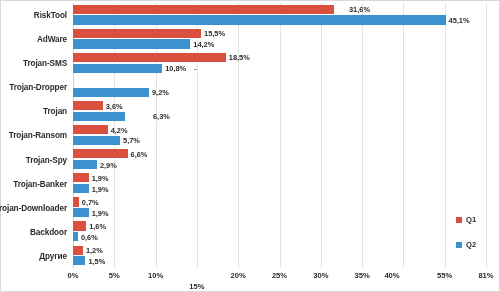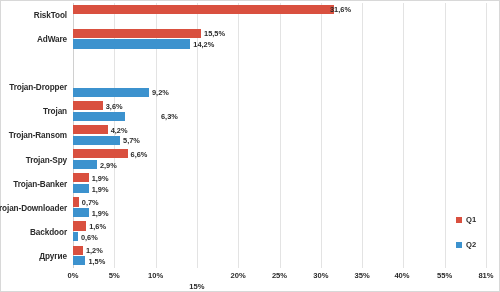--- a/index.html
+++ b/index.html
@@ -137,50 +137,66 @@
       <div class="gridline" style="left: 206.5px;"></div>
       <div class="gridline" style="left: 247.8px;"></div>
       <div class="gridline" style="left: 289.1px;"></div>
       <div class="gridline" style="left: 330.4px;"></div>
       <div class="gridline" style="left: 371.7px;"></div>
       <div class="gridline" style="left: 413px;"></div>
       <div class="cat-row" style="top: 0px; height: 24.0909px;">
         <div class="cat-label">RiskTool</div>
         <div class="bar-wrap q1" style="width: 261.016px;">
           <div class="bar q1" style="background: rgb(217, 80, 63); width: 100%;"></div>
-          <div class="bar-value" style="left: 254px;">31,6%</div>
+          <div class="bar-value" style="left: 273px;">31,6%</div>
+        </div>
+        <div class="bar-wrap q2" style="width: 372.526px;">
+          <div class="bar q2" style="background: rgb(60, 146, 206); width: 100%;"></div>
+          <div class="bar-value" style="left: 372.526px;">45,1%</div>
         </div>
       </div>
       <div class="cat-row" style="top: 24.0909px; height: 24.0909px;">
         <div class="cat-label">AdWare</div>
         <div class="bar-wrap q1" style="width: 128.03px;">
           <div class="bar q1" style="background: rgb(217, 80, 63); width: 100%;"></div>
           <div class="bar-value" style="left: 128.03px;">15,5%</div>
         </div>
         <div class="bar-wrap q2" style="width: 117.292px;">
           <div class="bar q2" style="background: rgb(60, 146, 206); width: 100%;"></div>
           <div class="bar-value" style="left: 117.292px;">14,2%</div>
         </div>
       </div>
+      <div class="cat-row" style="top: 48.1818px; height: 24.0909px;">
+        <div class="cat-label">Trojan-SMS</div>
+        <div class="bar-wrap q1" style="width: 152.81px;">
+          <div class="bar q1" style="background: rgb(217, 80, 63); width: 100%;"></div>
+          <div class="bar-value" style="left: 152.81px;">18,5%</div>
+        </div>
+        <div class="bar-wrap q2" style="width: 89.208px;">
+          <div class="bar q2" style="background: rgb(60, 146, 206); width: 100%;"></div>
+          <div class="bar-value" style="left: 89.208px;">10,8%</div>
+        </div>
+        <div class="stray-dash" style="left: 121.208px; top: 17px;">-</div>
+      </div>
       <div class="cat-row" style="top: 72.2727px; height: 24.0909px;">
         <div class="cat-label">Trojan-Dropper</div>
         <div class="bar-wrap q2" style="width: 75.992px;">
           <div class="bar q2" style="background: rgb(60, 146, 206); width: 100%;"></div>
           <div class="bar-value" style="left: 75.992px;">9,2%</div>
         </div>
       </div>
       <div class="cat-row" style="top: 96.3636px; height: 24.0909px;">
         <div class="cat-label">Trojan</div>
         <div class="bar-wrap q1" style="width: 29.736px;">
           <div class="bar q1" style="background: rgb(217, 80, 63); width: 100%;"></div>
           <div class="bar-value" style="left: 29.736px;">3,6%</div>
         </div>
         <div class="bar-wrap q2" style="width: 52.038px;">
           <div class="bar q2" style="background: rgb(60, 146, 206); width: 100%;"></div>
-          <div class="bar-value" style="left: 64px; padding-left: 24px;">6,3%</div>
+          <div class="bar-value" style="left: 56px; padding-left: 24px;">6,3%</div>
         </div>
       </div>
       <div class="cat-row" style="top: 120.455px; height: 24.0909px;">
         <div class="cat-label">Trojan-Ransom</div>
         <div class="bar-wrap q1" style="width: 34.692px;">
           <div class="bar q1" style="background: rgb(217, 80, 63); width: 100%;"></div>
           <div class="bar-value" style="left: 34.692px;">4,2%</div>
         </div>
         <div class="bar-wrap q2" style="width: 47.082px;">
           <div class="bar q2" style="background: rgb(60, 146, 206); width: 100%;"></div>
@@ -246,21 +262,21 @@
 
   <div id="xaxis">
       <div class="xtick" style="left: 0px;">0%</div>
       <div class="xtick" style="left: 41.3px;">5%</div>
       <div class="xtick" style="left: 82.6px;">10%</div>
       <div class="xtick" style="left: 123.9px; margin-top: 11px;">15%</div>
       <div class="xtick" style="left: 165.2px;">20%</div>
       <div class="xtick" style="left: 206.5px;">25%</div>
       <div class="xtick" style="left: 247.8px;">30%</div>
       <div class="xtick" style="left: 289.1px;">35%</div>
-      <div class="xtick" style="left: 329px;">40%</div>
+      <div class="xtick" style="left: 319px;">40%</div>
       <div class="xtick" style="left: 371.7px;">55%</div>
       <div class="xtick" style="left: 413px;">81%</div>
     </div>
 
   <div id="legend">
       <div class="legend-item">
         <span class="legend-swatch" style="background: rgb(217, 80, 63);"></span>
         <span class="legend-label">Q1</span>
       </div>
       <div class="legend-item">

